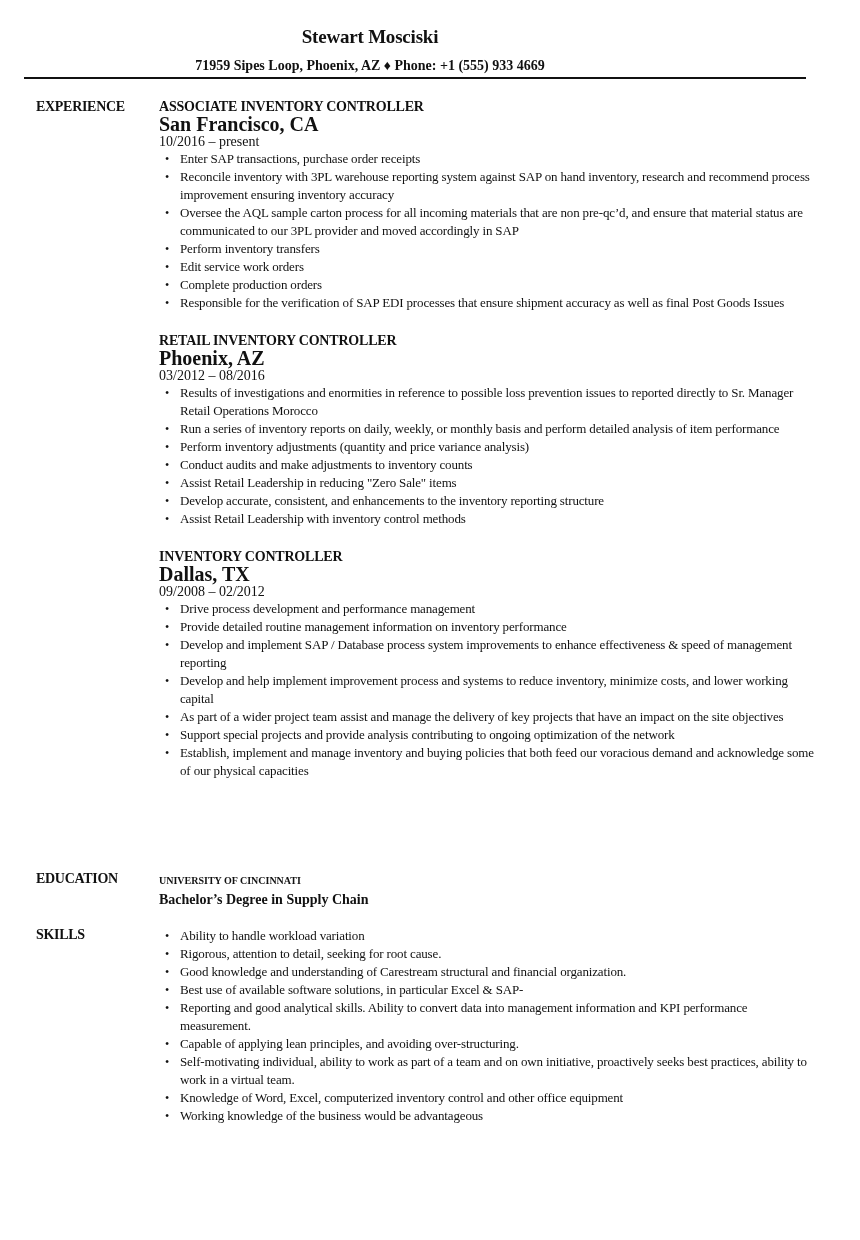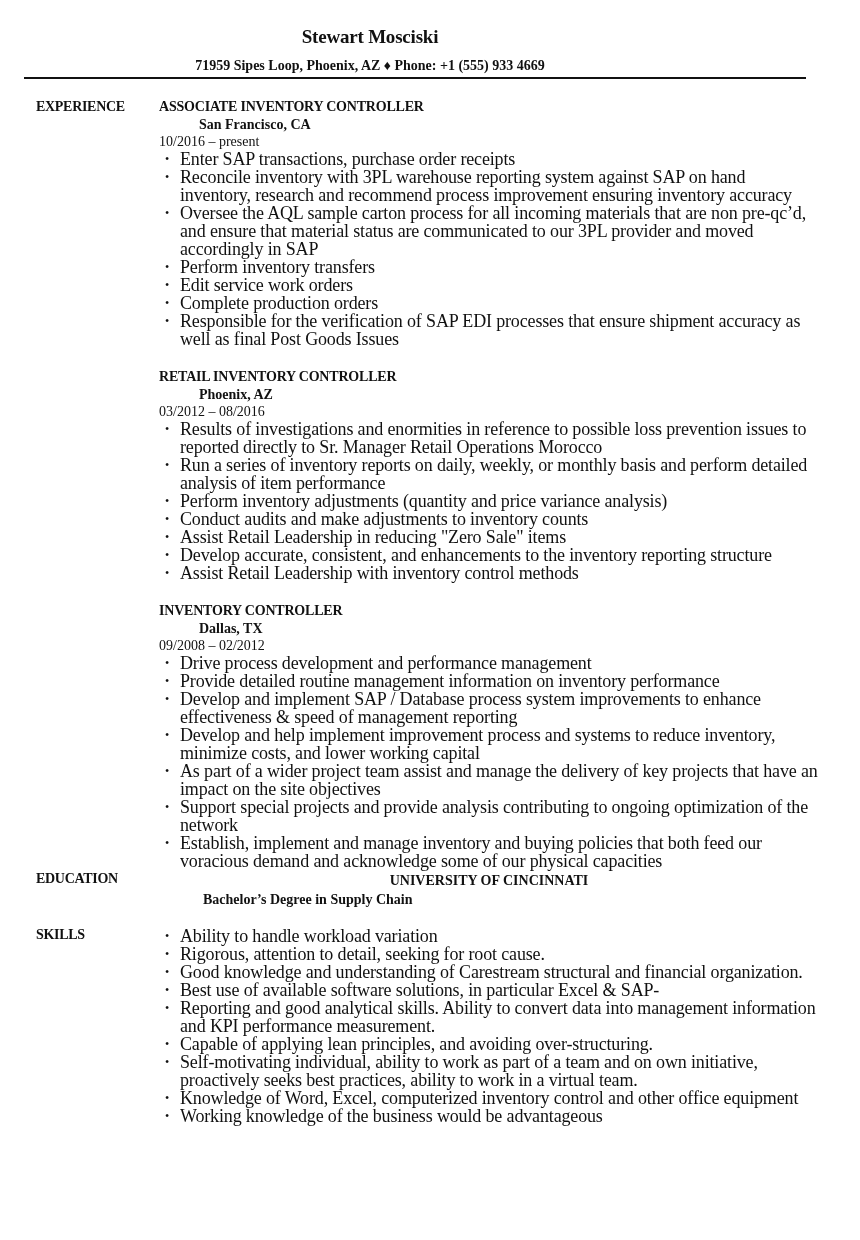--- a/index.html
+++ b/index.html
@@ -18,31 +18,31 @@
     .rule {
       position: absolute; top: 77px; left: 24px; width: 782px; height: 2px; background: #111;
     }
     .section { position: absolute; left: 0; width: 860px; }
     .sec-label {
       position: absolute; left: 36px; font-weight: bold; font-size: 14px; letter-spacing: -0.3px;
     }
     .sec-body { position: absolute; left: 159px; width: 660px; }
     .job { margin-bottom: 20px; }
     .job-title { font-weight: bold; font-size: 14px; line-height: 18px; letter-spacing: -0.2px; }
-    .job-loc { font-weight: bold; font-size: 14px; line-height: 17px; margin-left: 40px; }
+    .job-loc { font-weight: bold; font-size: 20px; line-height: 17px; }
     .job-dates { font-size: 14px; line-height: 17px; }
     ul.bullets { margin: 0; padding: 0 0 0 21px; list-style: none; }
     ul.bullets li {
-      position: relative; font-size: 18px; line-height: 18px; letter-spacing: -0.15px;
+      position: relative; font-size: 13px; line-height: 18px; letter-spacing: -0.15px;
     }
     ul.bullets li::before {
       content: "\2022"; position: absolute; left: -15px; top: 0; font-size: 12px;
     }
-    .edu-school { font-weight: bold; font-size: 14px; line-height: 19px; text-align: center; }
-    .edu-degree { font-weight: bold; font-size: 14px; line-height: 19px; margin-left: 44px; }
+    .edu-school { font-weight: bold; font-size: 10px; line-height: 19px; }
+    .edu-degree { font-weight: bold; font-size: 14px; line-height: 19px; }
   </style>
 </head>
 <body>
 
 <div>
   <div class="name">Stewart Mosciski</div>
   <div class="contact">71959 Sipes Loop, Phoenix, AZ ♦ Phone: +1 (555) 933 4669</div>
   <div class="rule"></div>
 </div>
 

